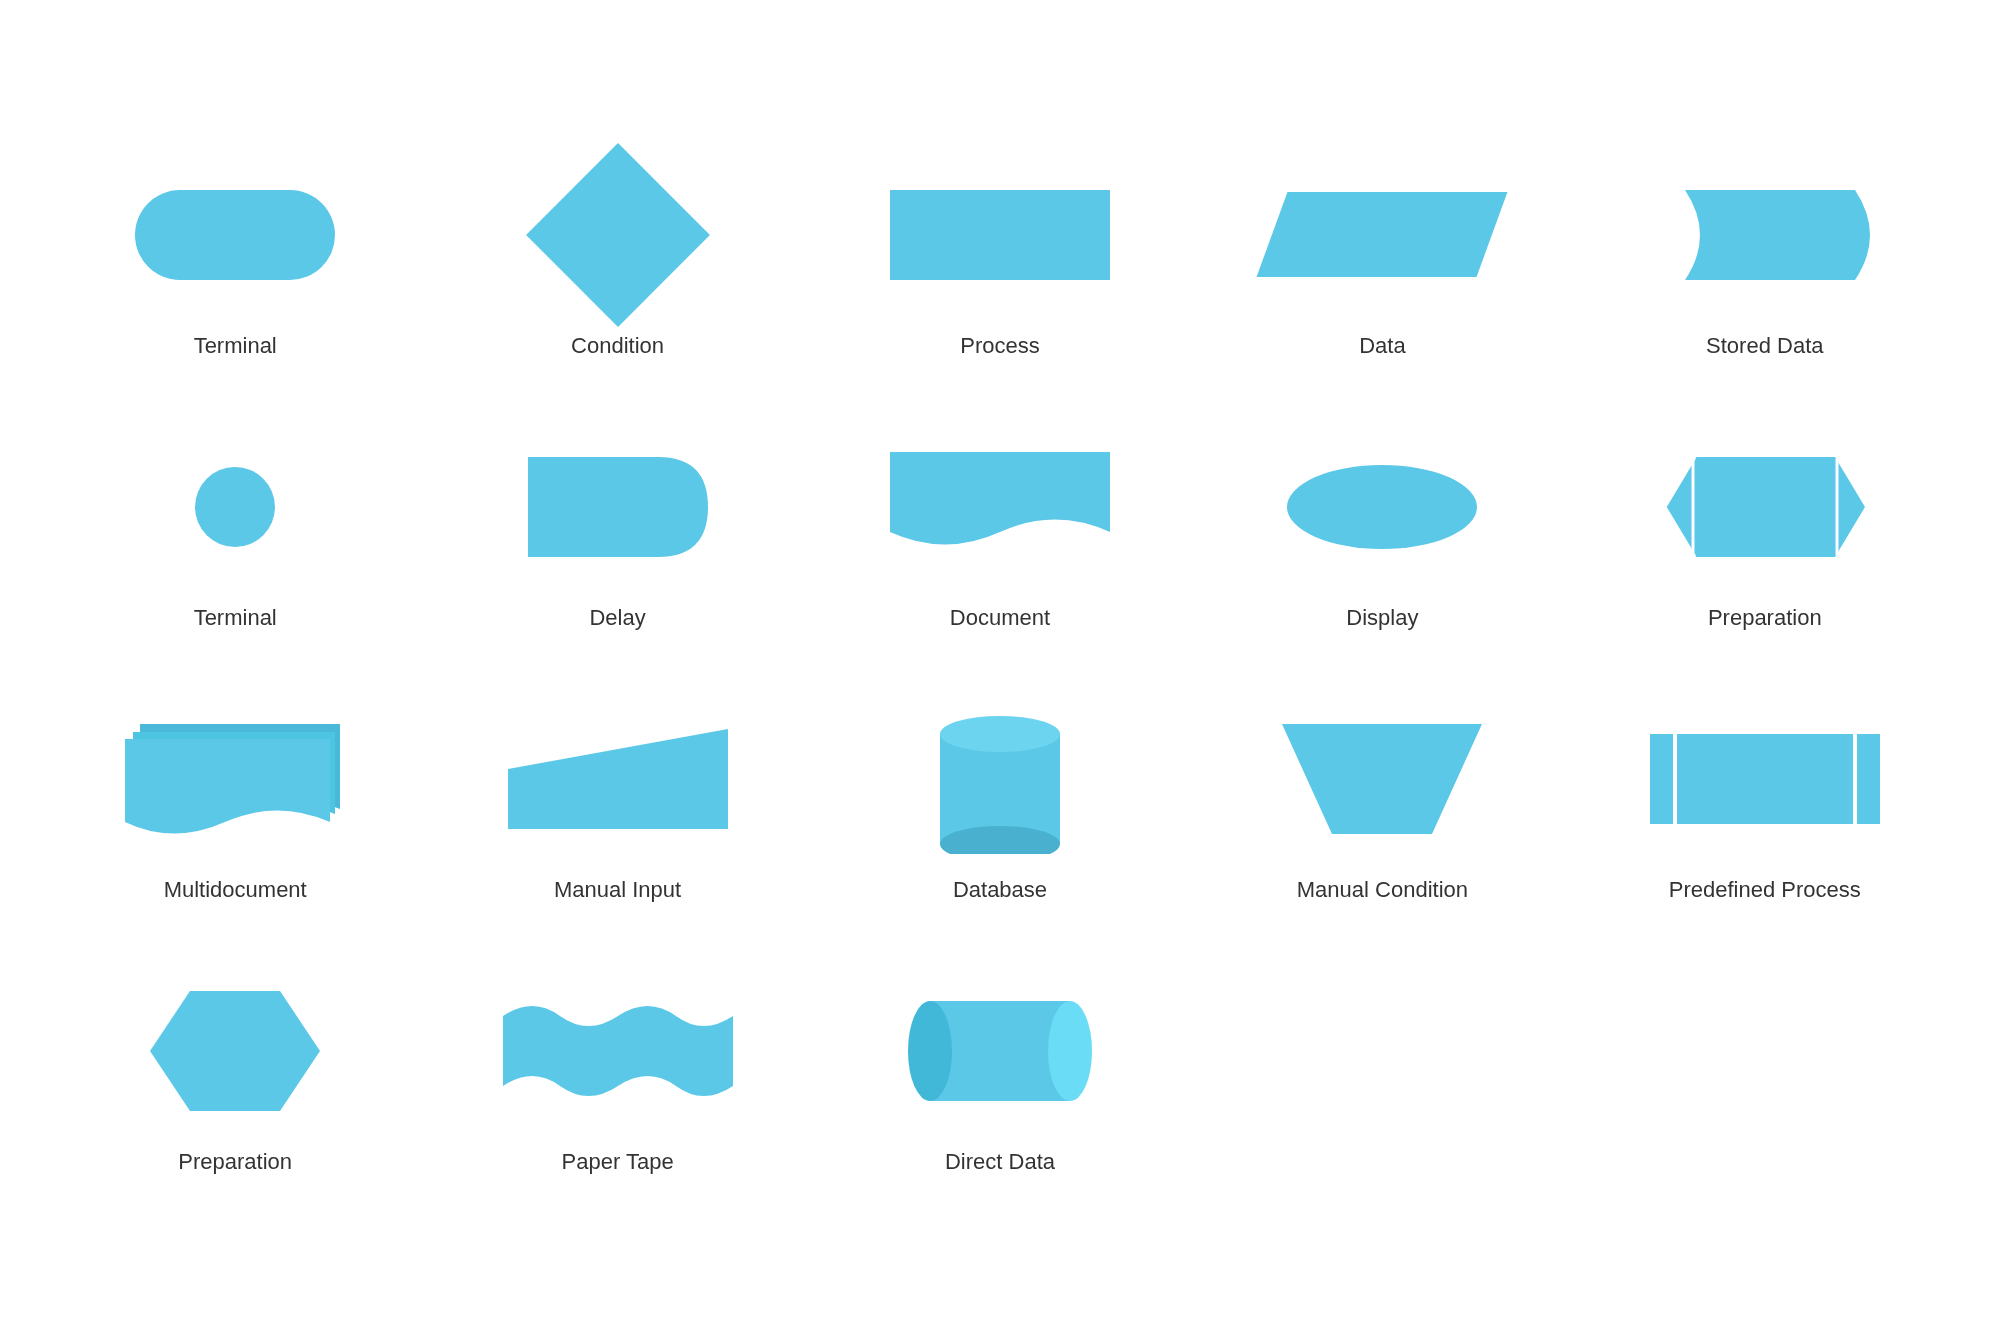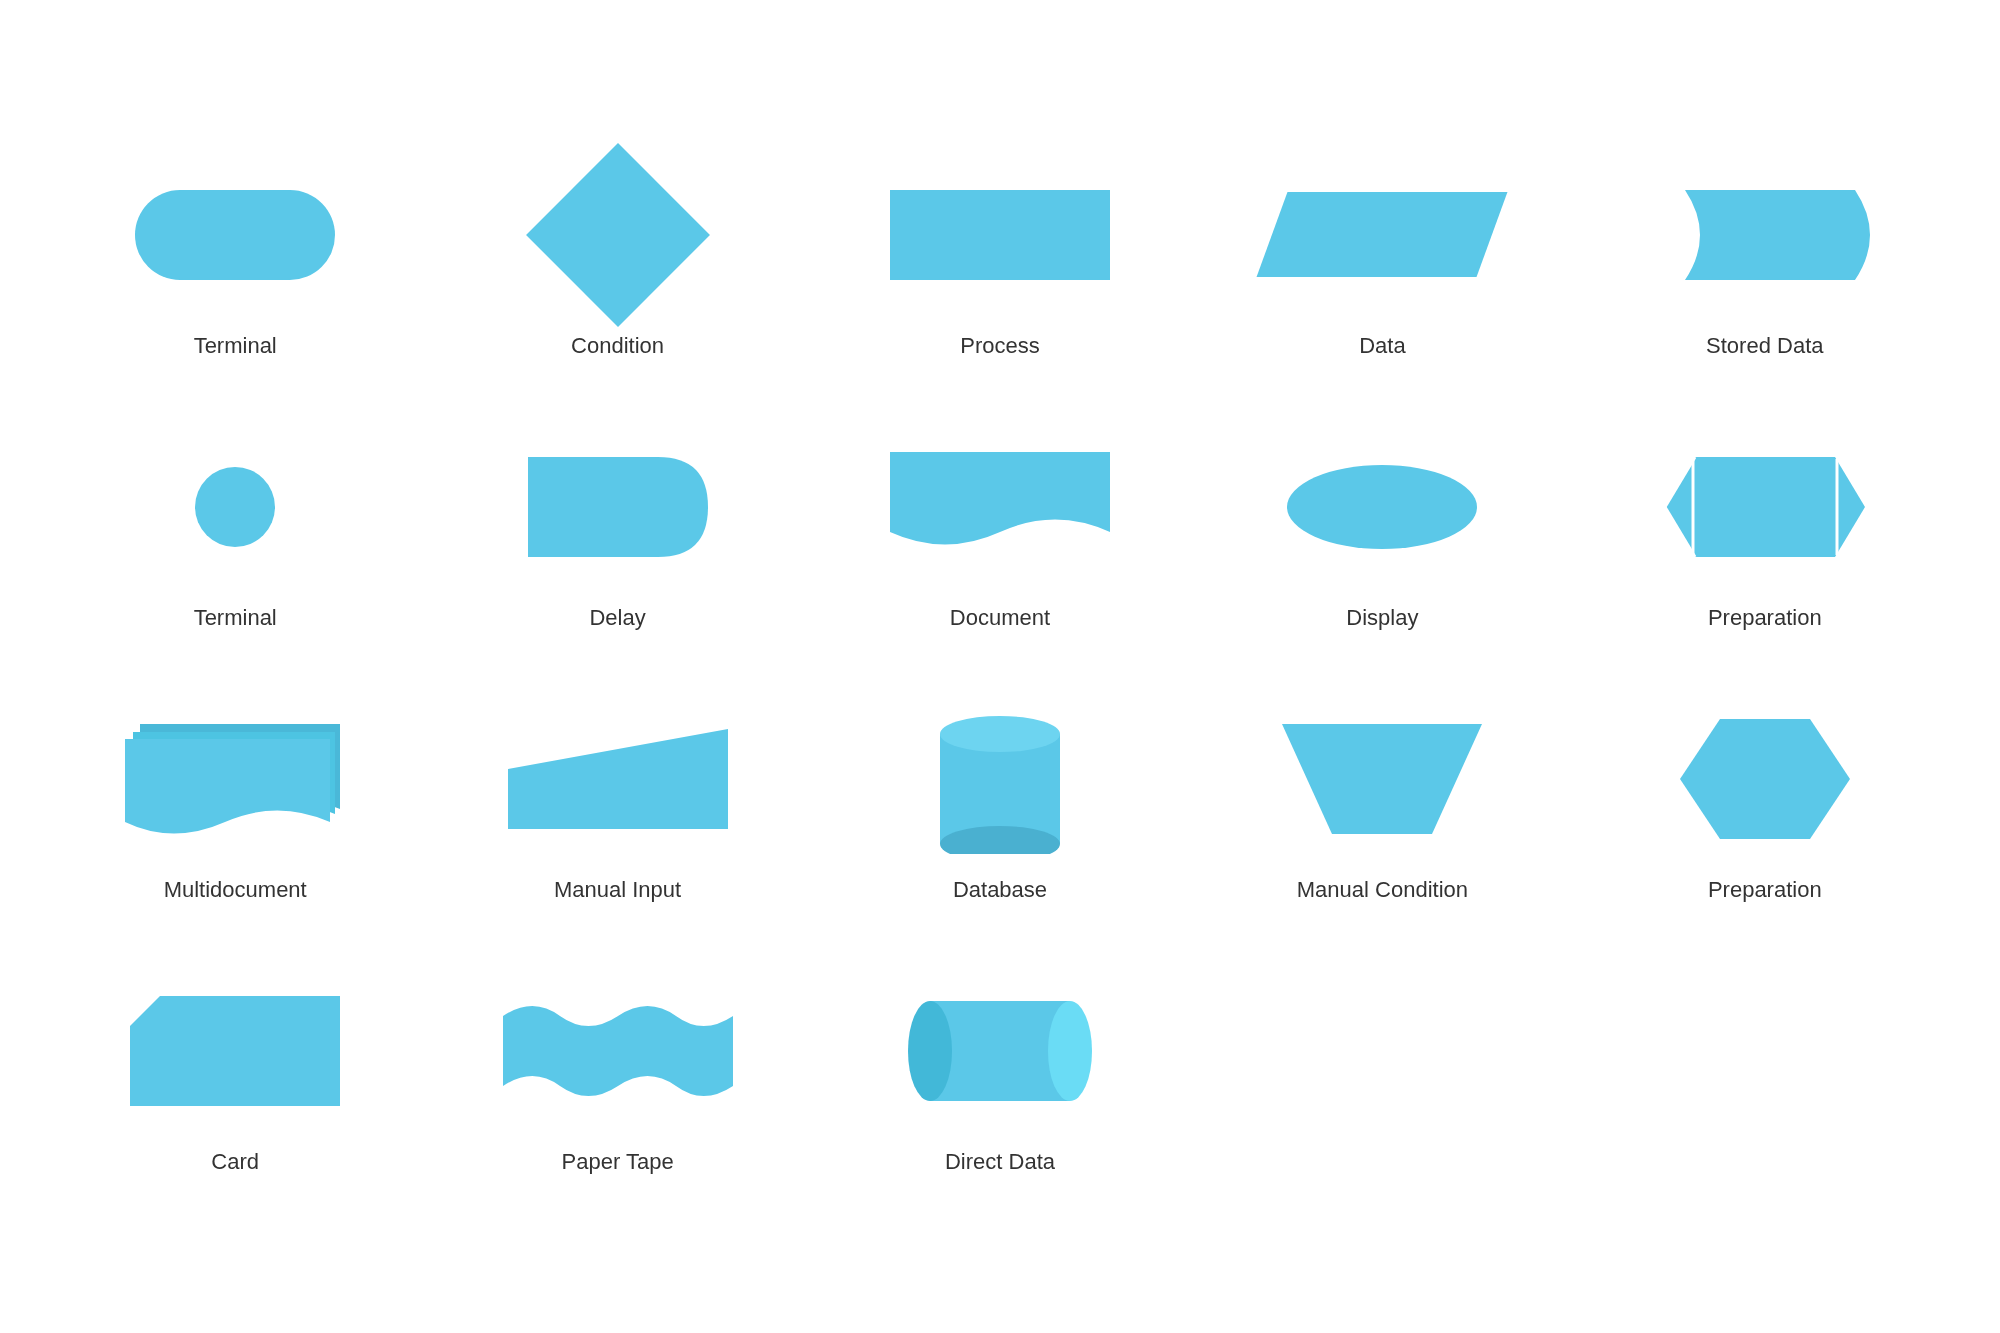--- a/index.html
+++ b/index.html
@@ -337,43 +337,44 @@
       <div class="manual-operation-shape">
         <svg viewBox="0 0 200 110" xmlns="http://www.w3.org/2000/svg">
 
           <path d="M 0 0 L 200 0 L 150 110 L 50 110 Z" fill="#5bc8e8"></path>
         </svg>
       </div>
     </div>
     <span class="label">Manual Condition</span>
   </div>
 
+  <div class="cell">
+    <div class="shape-container">
+      <div class="predefined-process-shape">
+        <svg viewBox="0 0 230 90" xmlns="http://www.w3.org/2000/svg">
+          <rect x="0" y="0" width="230" height="90" fill="#5bc8e8"></rect>
+          <line x1="25" y1="0" x2="25" y2="90" stroke="white" stroke-width="4"></line>
+          <line x1="205" y1="0" x2="205" y2="90" stroke="white" stroke-width="4"></line>
+        </svg>
+      </div>
+    </div>
+    <span class="label">Predefined Process</span>
+  </div>
 
   <div class="cell">
     <div class="shape-container">
       <div class="preparation2-shape">
         <svg viewBox="0 0 170 120" xmlns="http://www.w3.org/2000/svg">
           <path d="M 40 0 L 130 0 L 170 60 L 130 120 L 40 120 L 0 60 Z" fill="#5bc8e8"></path>
         </svg>
       </div>
     </div>
     <span class="label">Preparation</span>
   </div>
 
-  <div class="cell">
-    <div class="shape-container">
-      <div class="card-shape">
-        <svg viewBox="0 0 210 110" xmlns="http://www.w3.org/2000/svg">
-
-          <path d="M 30 0 L 210 0 L 210 110 L 0 110 L 0 30 Z" fill="#5bc8e8"></path>
-        </svg>
-      </div>
-    </div>
-    <span class="label">Card</span>
-  </div>
 
   <div class="cell">
     <div class="shape-container">
       <div class="paper-tape-shape">
         <svg viewBox="0 0 230 110" xmlns="http://www.w3.org/2000/svg">
           <path d="M 0 20 Q 30 0 57 20 Q 85 40 115 20 Q 145 0 173 20 Q 200 40 230 20 L 230 90 Q 200 110 173 90 Q 145 70 115 90 Q 85 110 57 90 Q 30 70 0 90 Z" fill="#5bc8e8"></path>
         </svg>
       </div>
     </div>
     <span class="label">Paper Tape</span>

